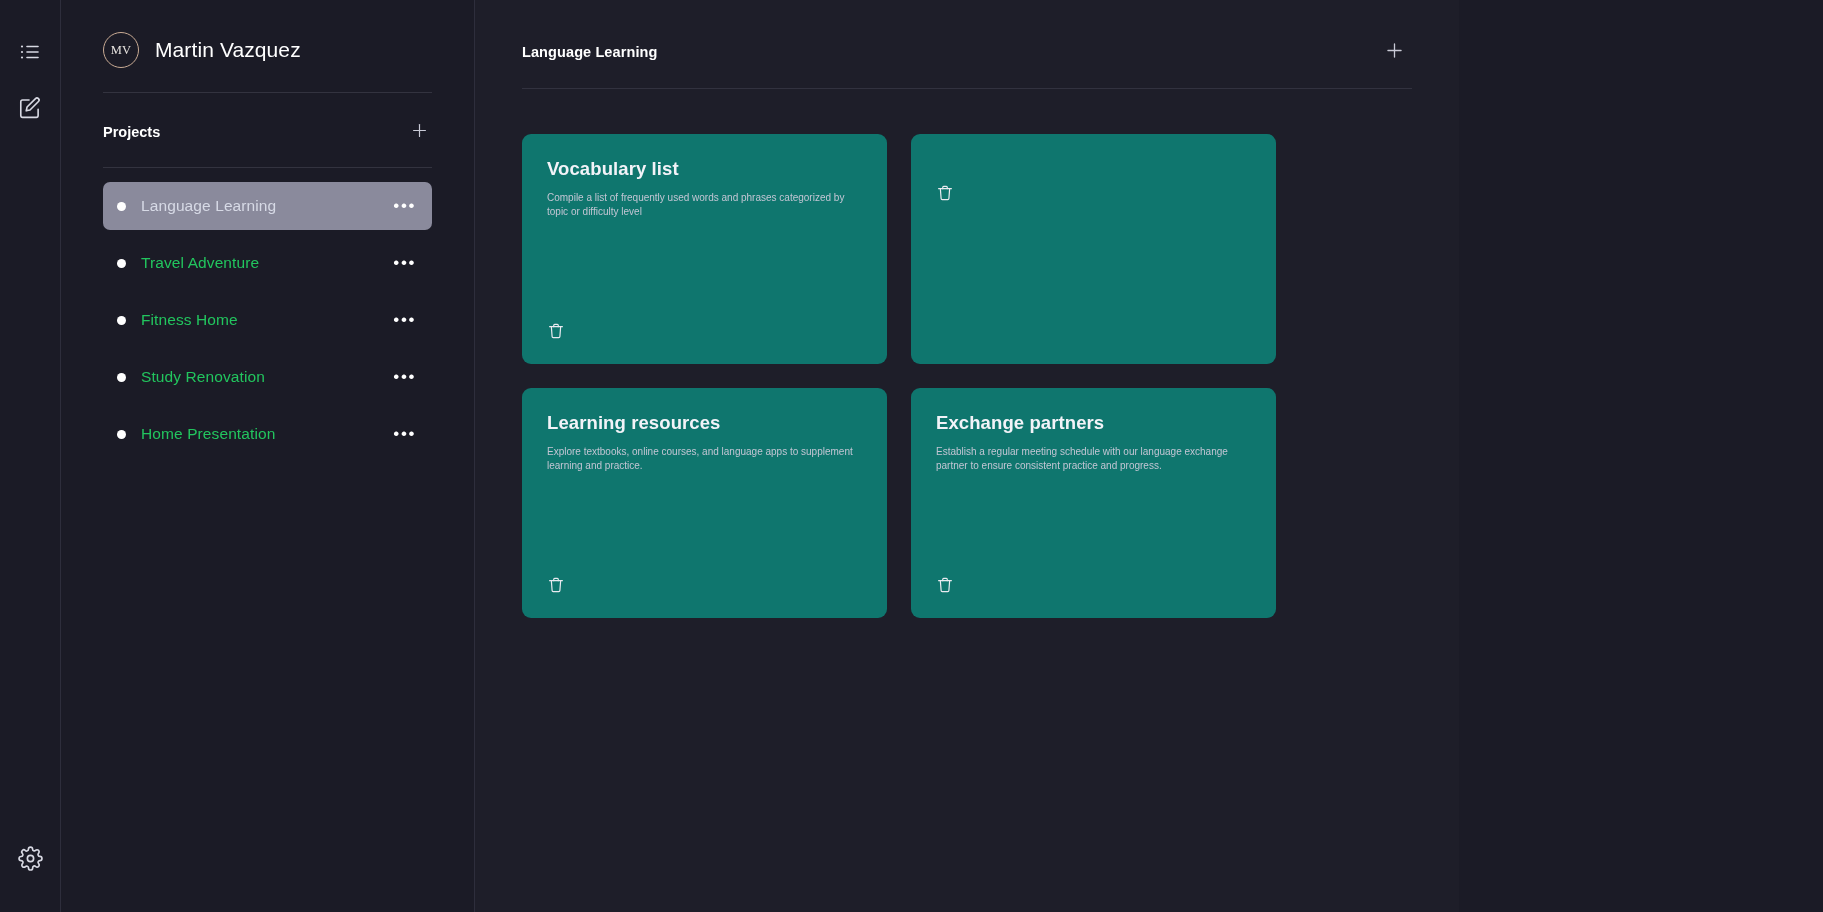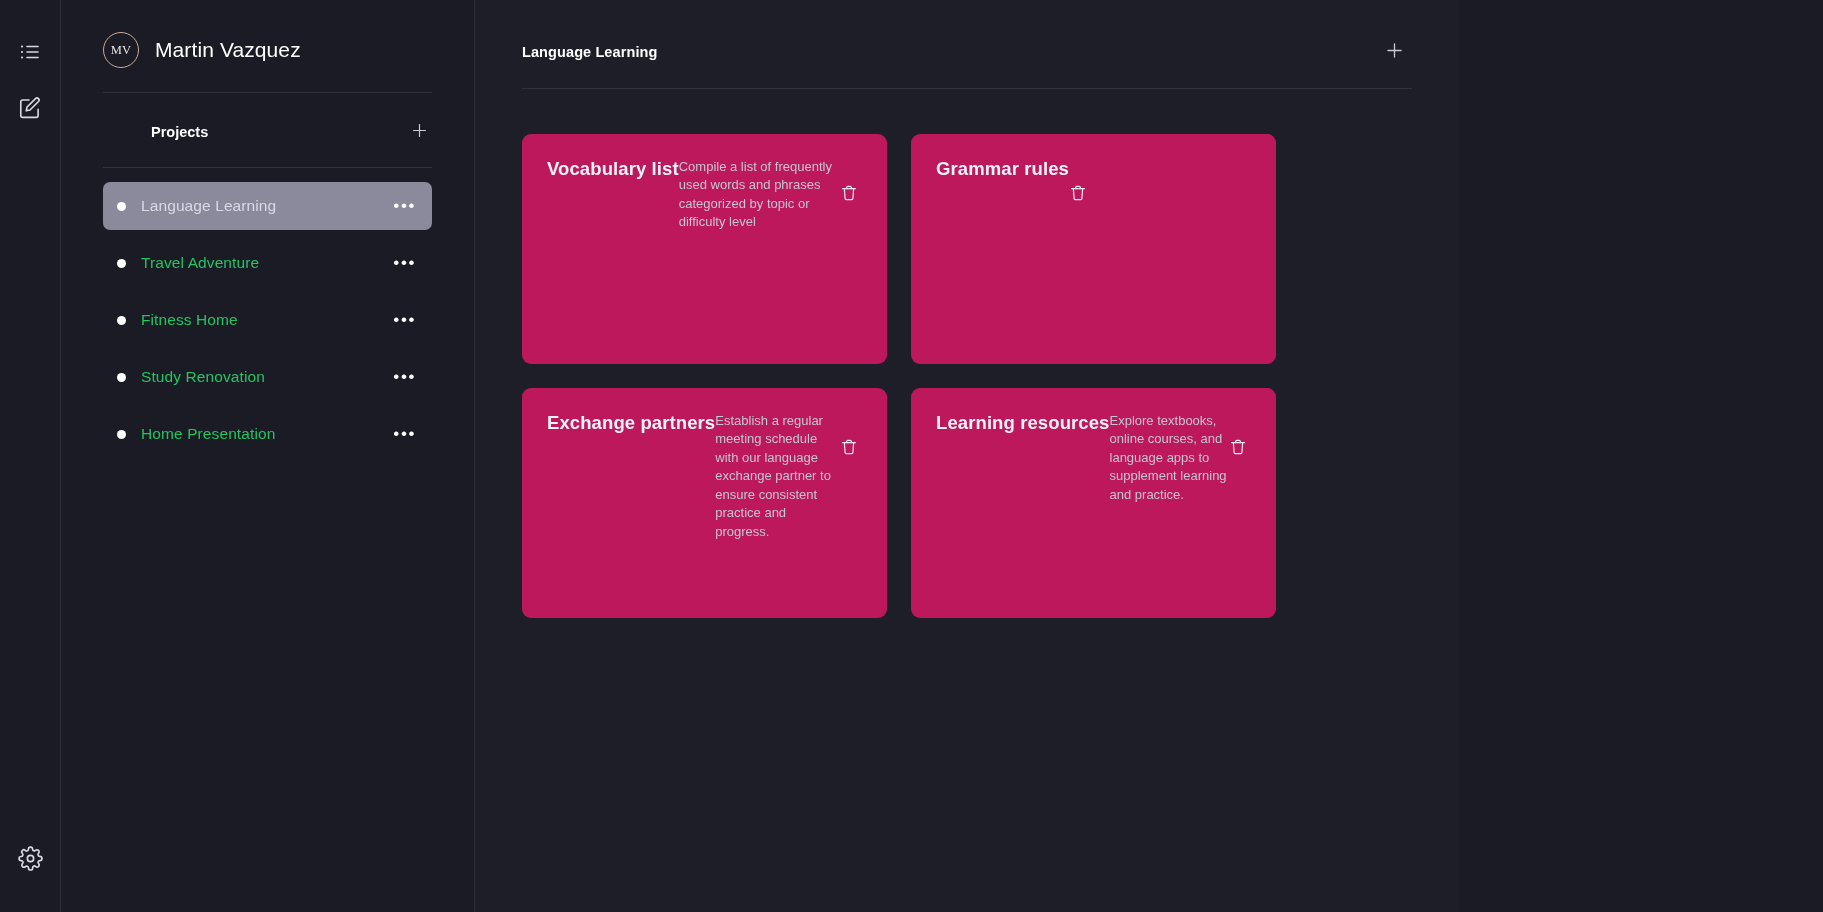--- a/index.html
+++ b/index.html
@@ -94,21 +94,20 @@
     display: flex;
     align-items: center;
     justify-content: space-between;
     padding: 26px 0 22px 0;
     border-bottom: 1px solid #33333f;
   }
   .projects-title {
     font-size: 14.5px;
     font-weight: bold;
     color: #ffffff;
-    margin-left: 48px;
   }
   .add-project-btn {
     width: 26px;
     height: 26px;
     display: flex;
     align-items: center;
     justify-content: center;
     color: #c9cad6;
     cursor: pointer;
   }
@@ -192,36 +191,36 @@
   .cards-area {
     padding: 45px 47px 0 47px;
     display: flex;
     flex-wrap: wrap;
     gap: 24px;
     align-content: flex-start;
   }
   .card {
     width: 365px;
     min-height: 230px;
-    background: #be185d;
+    background: #0f766e;
     border-radius: 9px;
     padding: 24px 25px 20px 25px;
     display: flex;
-    flex-direction: row;
+    flex-direction: column;
     cursor: default;
   }
   .card-title {
     font-size: 18.5px;
     font-weight: bold;
     color: #f2f3f8;
     margin-bottom: 11px;
     letter-spacing: 0.1px;
   }
   .card-desc {
-    font-size: 13px;
+    font-size: 10px;
     line-height: 1.42;
     color: #c3c6d4;
     flex: 1;
   }
   .card-delete {
     margin-top: 26px;
     width: 22px;
     height: 22px;
     color: #e9eaf0;
     cursor: pointer;
@@ -349,21 +348,34 @@
             <svg width="18" height="18" viewBox="0 0 24 24" fill="none" stroke="currentColor" stroke-width="1.6" stroke-linecap="round" stroke-linejoin="round">
               <polyline points="3.5,6.2 20.5,6.2"></polyline>
               <path d="M9 6.2V4.3a1.2 1.2 0 0 1 1.2-1.2h3.6A1.2 1.2 0 0 1 15 4.3v1.9"></path>
               <path d="M5.8 6.2l1 13.1a1.5 1.5 0 0 0 1.5 1.4h7.4a1.5 1.5 0 0 0 1.5-1.4l1-13.1"></path>
             </svg>
           </span>
         </div>
       </div>
 
       <div class="card">
-        <div class="card-title">Grammar rules</div>
+        <div class="card-delete">
+          <span>
+            <svg width="18" height="18" viewBox="0 0 24 24" fill="none" stroke="currentColor" stroke-width="1.6" stroke-linecap="round" stroke-linejoin="round">
+              <polyline points="3.5,6.2 20.5,6.2"></polyline>
+              <path d="M9 6.2V4.3a1.2 1.2 0 0 1 1.2-1.2h3.6A1.2 1.2 0 0 1 15 4.3v1.9"></path>
+              <path d="M5.8 6.2l1 13.1a1.5 1.5 0 0 0 1.5 1.4h7.4a1.5 1.5 0 0 0 1.5-1.4l1-13.1"></path>
+            </svg>
+          </span>
+        </div>
+      </div>
+
+      <div class="card">
+        <div class="card-title">Learning resources</div>
+        <div class="card-desc">Explore textbooks, online courses, and language apps to supplement learning and practice.</div>
         <div class="card-delete">
           <span>
             <svg width="18" height="18" viewBox="0 0 24 24" fill="none" stroke="currentColor" stroke-width="1.6" stroke-linecap="round" stroke-linejoin="round">
               <polyline points="3.5,6.2 20.5,6.2"></polyline>
               <path d="M9 6.2V4.3a1.2 1.2 0 0 1 1.2-1.2h3.6A1.2 1.2 0 0 1 15 4.3v1.9"></path>
               <path d="M5.8 6.2l1 13.1a1.5 1.5 0 0 0 1.5 1.4h7.4a1.5 1.5 0 0 0 1.5-1.4l1-13.1"></path>
             </svg>
           </span>
         </div>
       </div>
@@ -375,30 +387,16 @@
           <span>
             <svg width="18" height="18" viewBox="0 0 24 24" fill="none" stroke="currentColor" stroke-width="1.6" stroke-linecap="round" stroke-linejoin="round">
               <polyline points="3.5,6.2 20.5,6.2"></polyline>
               <path d="M9 6.2V4.3a1.2 1.2 0 0 1 1.2-1.2h3.6A1.2 1.2 0 0 1 15 4.3v1.9"></path>
               <path d="M5.8 6.2l1 13.1a1.5 1.5 0 0 0 1.5 1.4h7.4a1.5 1.5 0 0 0 1.5-1.4l1-13.1"></path>
             </svg>
           </span>
         </div>
       </div>
 
-      <div class="card">
-        <div class="card-title">Learning resources</div>
-        <div class="card-desc">Explore textbooks, online courses, and language apps to supplement learning and practice.</div>
-        <div class="card-delete">
-          <span>
-            <svg width="18" height="18" viewBox="0 0 24 24" fill="none" stroke="currentColor" stroke-width="1.6" stroke-linecap="round" stroke-linejoin="round">
-              <polyline points="3.5,6.2 20.5,6.2"></polyline>
-              <path d="M9 6.2V4.3a1.2 1.2 0 0 1 1.2-1.2h3.6A1.2 1.2 0 0 1 15 4.3v1.9"></path>
-              <path d="M5.8 6.2l1 13.1a1.5 1.5 0 0 0 1.5 1.4h7.4a1.5 1.5 0 0 0 1.5-1.4l1-13.1"></path>
-            </svg>
-          </span>
-        </div>
-      </div>
-
     </div>
   </main>
 
 </div>
 
 </body></html>

